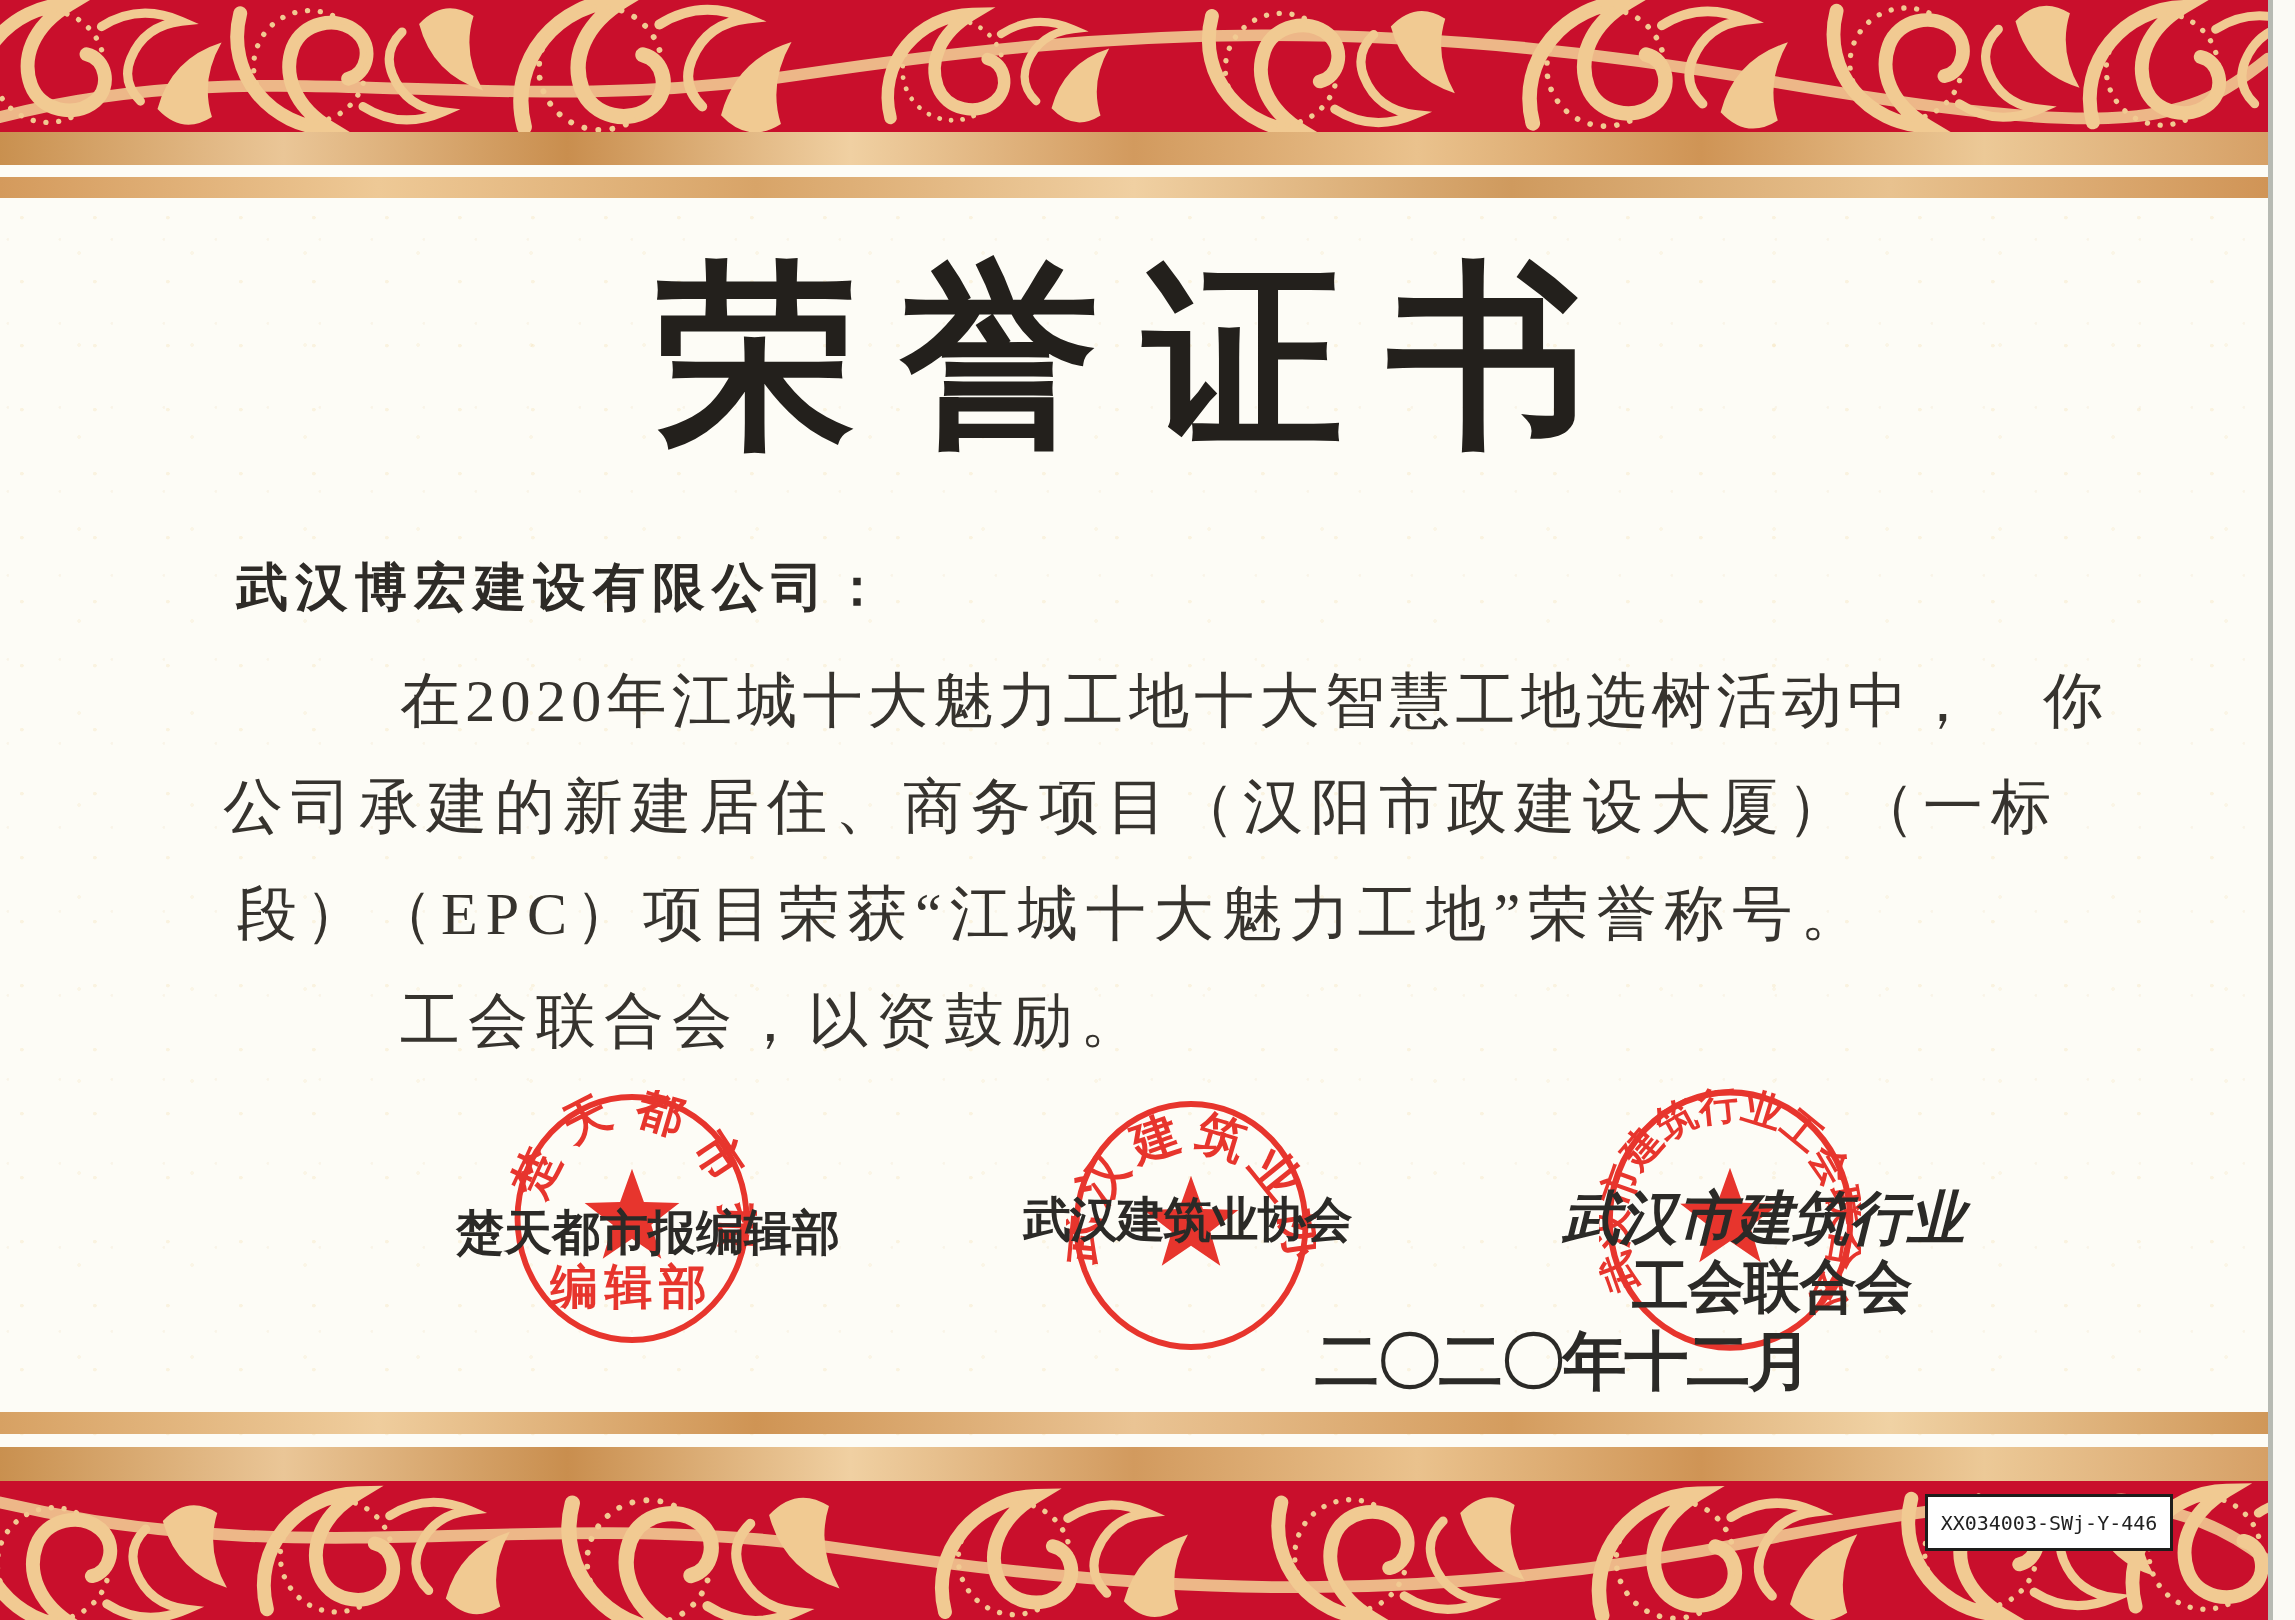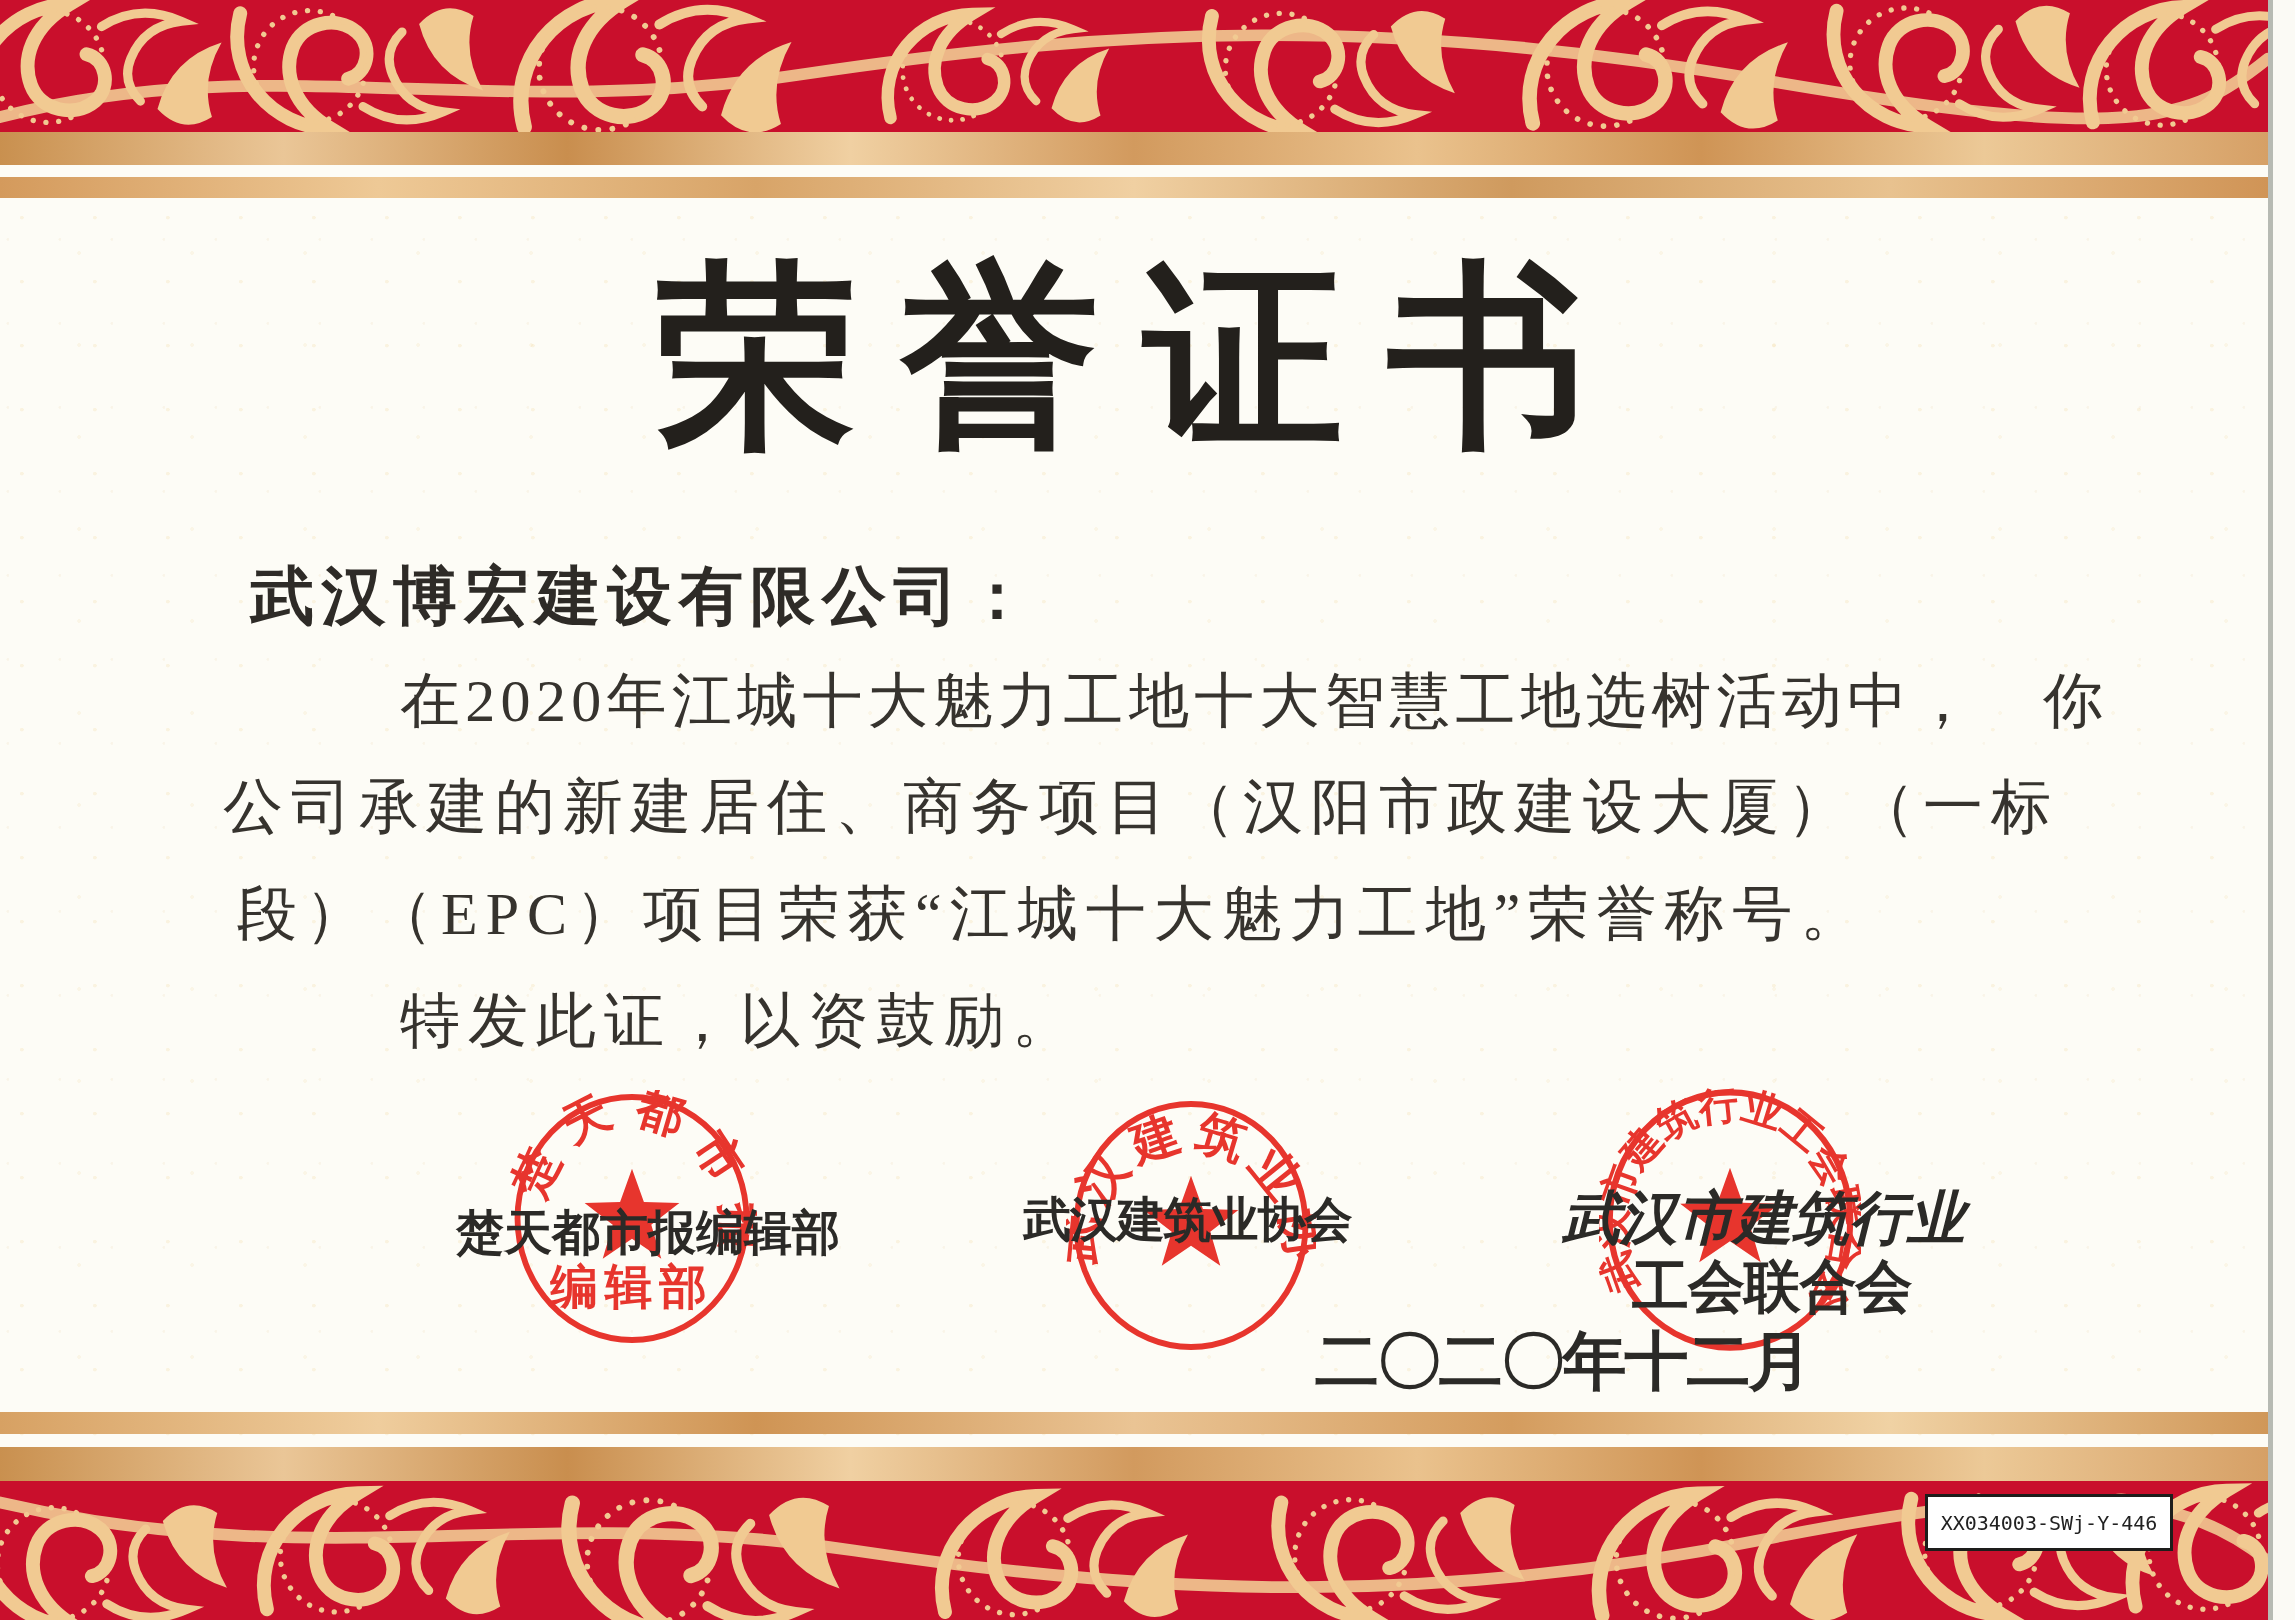--- a/index.html
+++ b/index.html
@@ -29,23 +29,23 @@
   .scan-edge{position:absolute; top:0; left:2268px; width:4.8px; height:1621px; background:#b7bab3;}
   .scan-margin{position:absolute; top:0; left:2273px; width:22.4px; height:1621px; background:#fbfaf5;}
   
   .title{
     position:absolute; left:657px; top:241px; width:929px; height:251px;
     display:flex; justify-content:space-between; align-items:flex-start;
     font-family:"DejaVu Serif", serif; font-weight:bold; font-size:199px; line-height:1.15;
     color:#23201c; letter-spacing:0;
   }
   .recipient{
-    position:absolute; left:250px; top:553px;
+    position:absolute; left:236px; top:553px;
     font-family:"Liberation Sans", sans-serif; font-weight:700;
-    font-size:64px; letter-spacing:7.5px; color:#2e2b27; white-space:nowrap;
+    font-size:52px; letter-spacing:7.5px; color:#2e2b27; white-space:nowrap;
   }
   .bodyline{
     position:absolute; font-size:60px; color:#36332e; white-space:nowrap;
     font-family:"Liberation Serif", serif; letter-spacing:8px; line-height:1;text-align:center;
   }
   .l1{left:400px; top:671px; letter-spacing:5.3px;}
   .l2{left:223px; top:777px;font-family:Liberation Serif, serif;}
   .l3{left:237px; top:884px;}
   .l4{left:400px; top:991px;}
   .issuer{
@@ -129,21 +129,21 @@
     <span>誉</span>
     <span>证</span>
     <span>书</span>
   </div>
 
   <div class="recipient">武汉博宏建设有限公司：</div>
 
   <div class="bodyline l1">在2020年江城十大魅力工地十大智慧工地选树活动中，　你</div>
   <div class="bodyline l2">公司承建的新建居住、商务项目（汉阳市政建设大厦）（一标</div>
   <div class="bodyline l3">段）（EPC）项目荣获“江城十大魅力工地”荣誉称号。</div>
-  <div class="bodyline l4">特发此证，以资鼓励。</div>
+  <div class="bodyline l4">工会联合会，以资鼓励。</div>
 
   <svg class="stamp" style="left:507px; top:1090px;" width="250" height="257" viewBox="0 0 640 660">
     <ellipse cx="320" cy="330" rx="294" ry="312" fill="none" stroke="#e6261e" stroke-width="15"></ellipse>
     <polygon fill="#e6261e" points="320,202 350.6,287.9 441.7,290.4 369.5,346.1 395.2,433.5 320,382 244.8,433.5 270.5,346.1 198.3,290.4 289.4,287.9"></polygon>
     <path id="arc1" d="M96,420 A235,255 0 1 1 544,420" fill="none"></path>
     <text font-family="Liberation Serif, serif" font-weight="bold" font-size="120" fill="#e6261e">
       <textPath href="#arc1" startOffset="135" textLength="780" lengthAdjust="spacing">楚天都市报</textPath>
     </text>
     <text x="320" y="548" text-anchor="middle" font-family="Liberation Serif, serif" font-weight="bold" font-size="122" letter-spacing="18" fill="#e6261e">编辑部</text>
   </svg>

